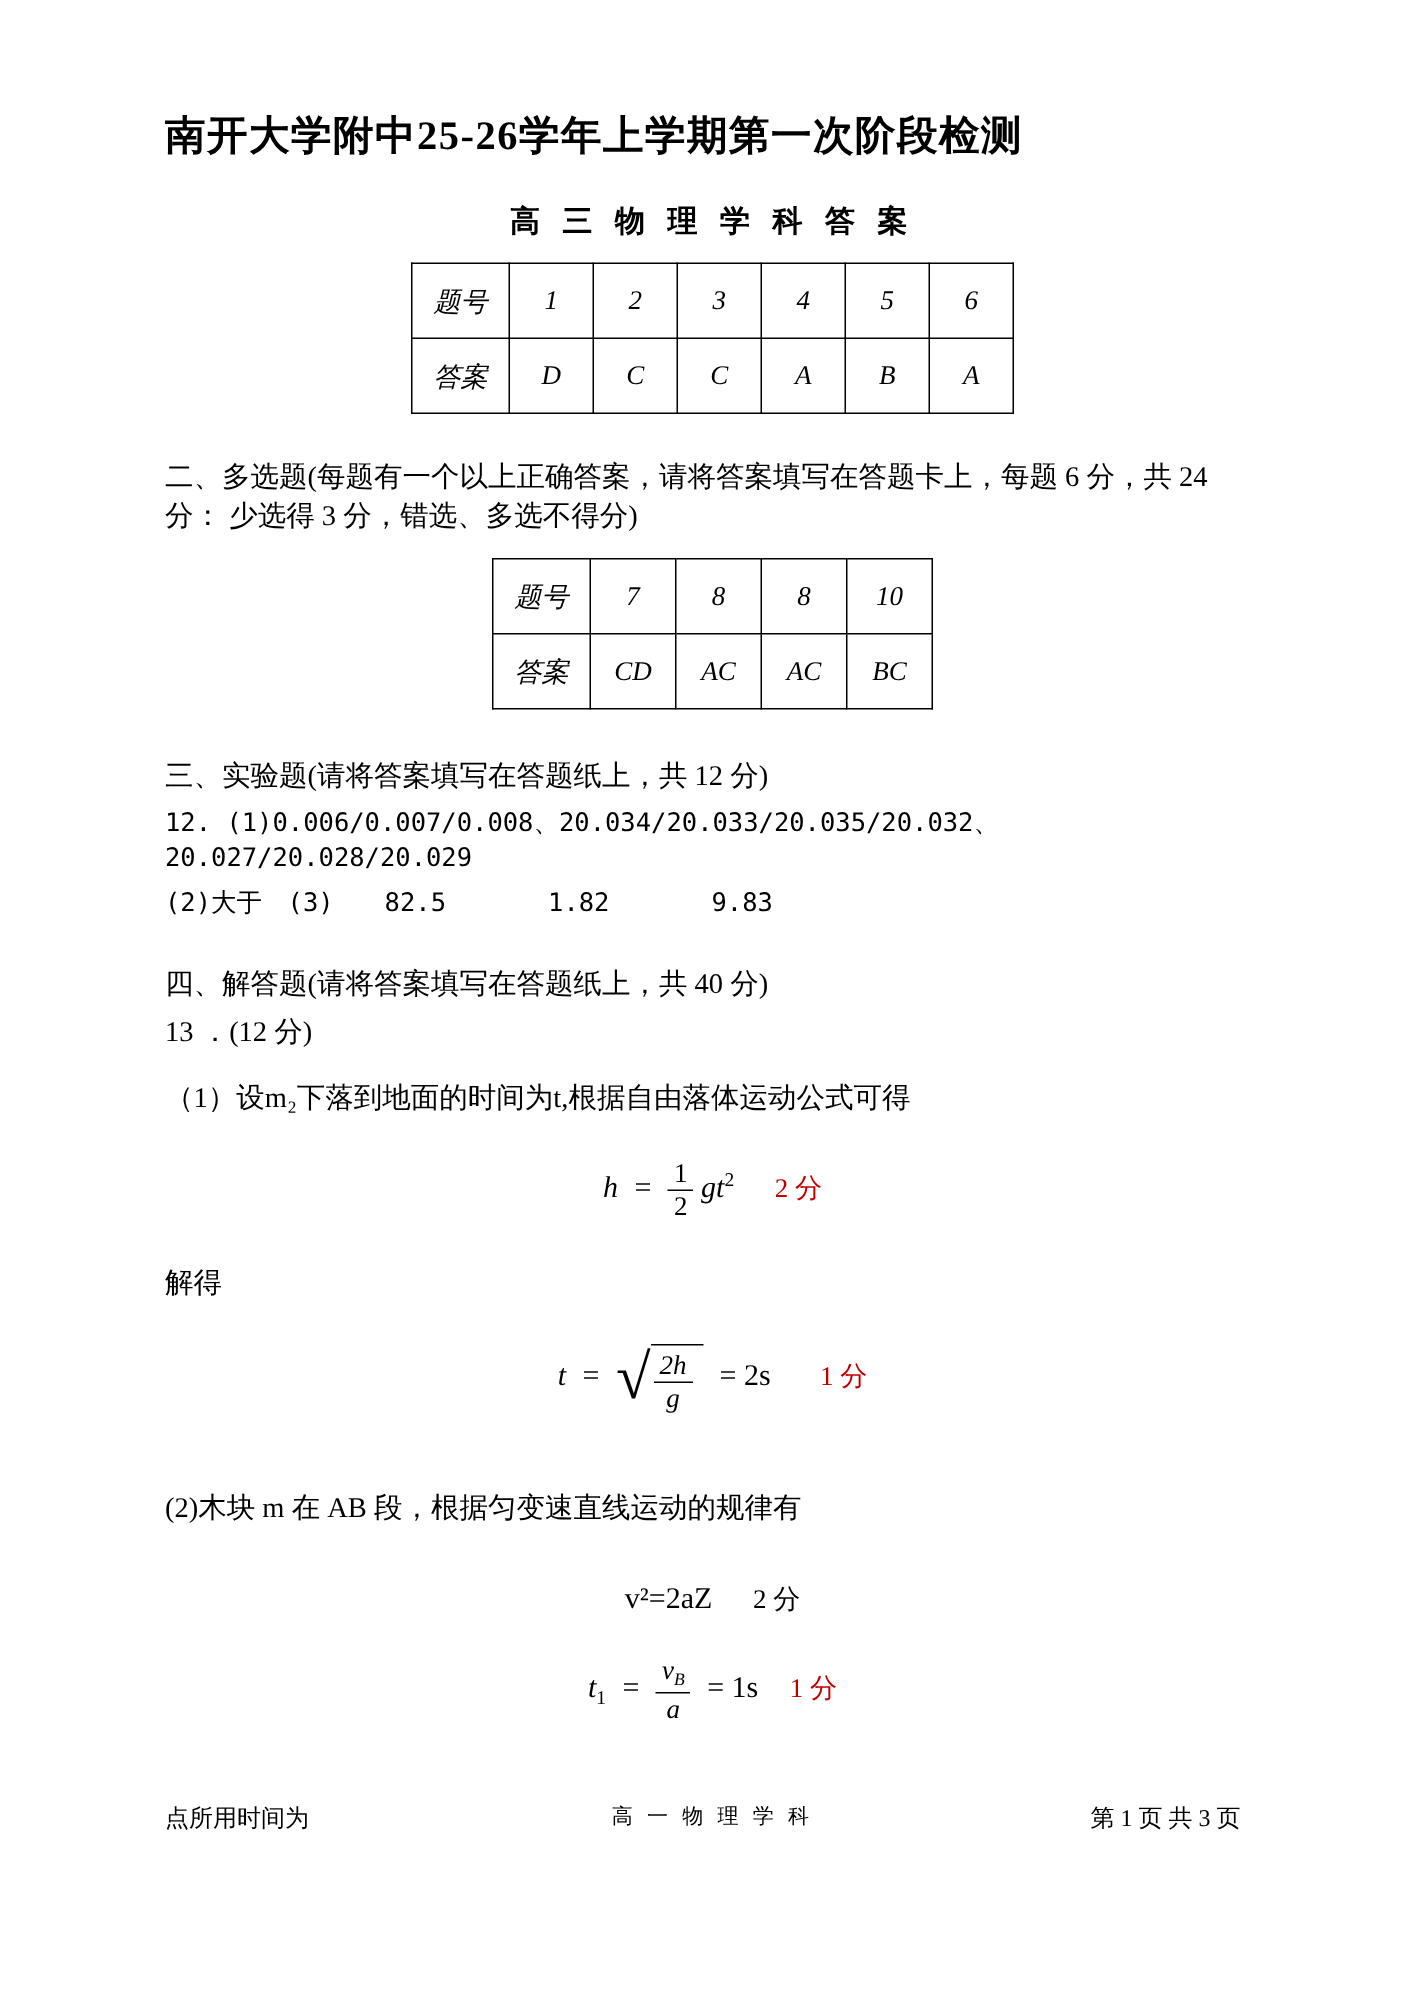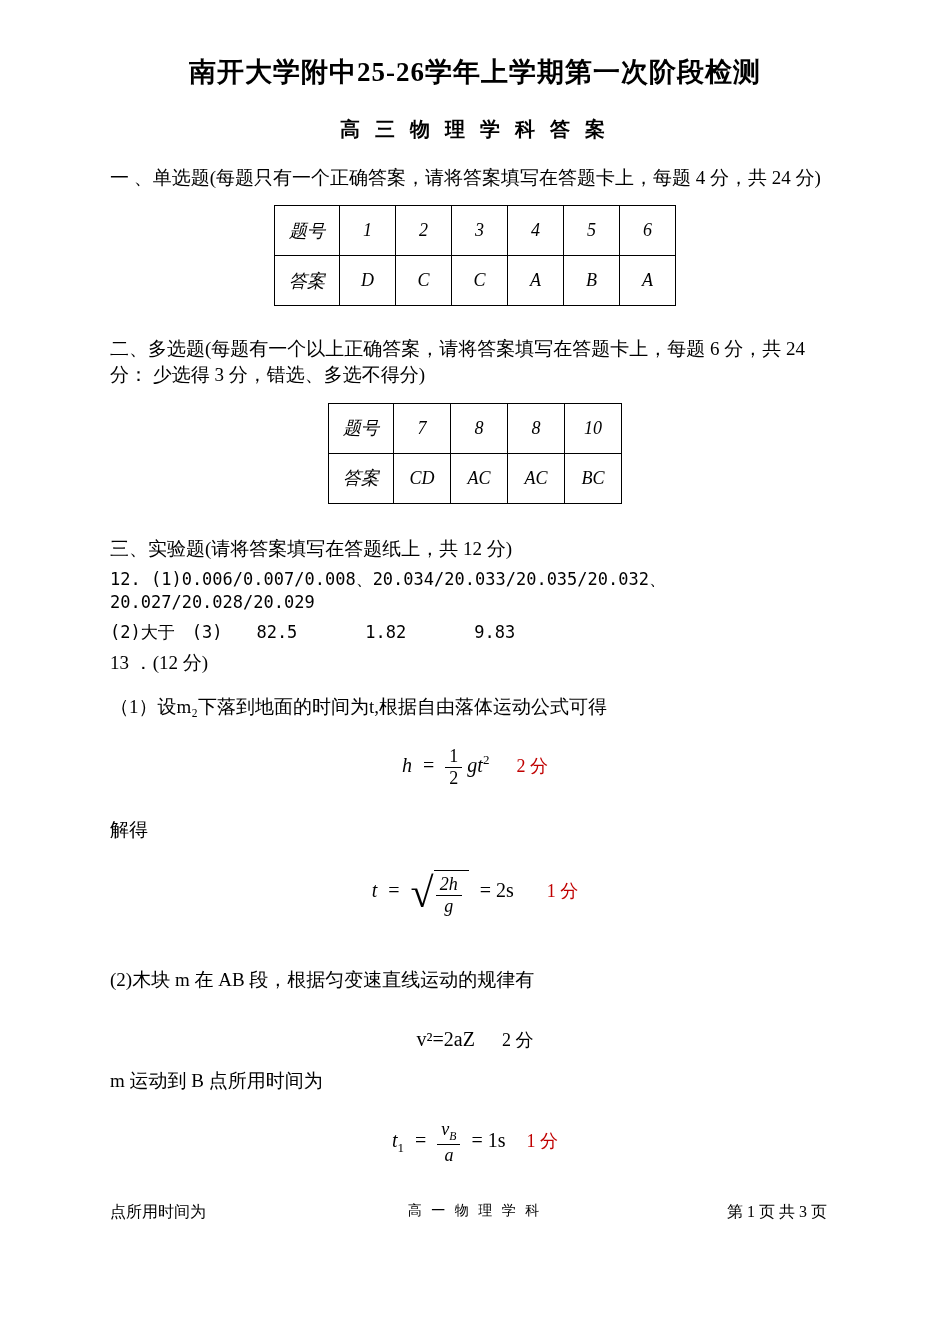--- a/index.html
+++ b/index.html
@@ -9,22 +9,22 @@
     height:1342px;
     background:#ffffff;
     color:#000;
     font-family:"Liberation Serif","DejaVu Serif",serif;
     overflow:hidden;
   }
   .content { padding:0 110px; }
 
   .title {
     margin:0;
-    padding-top:54px;
-    text-align:center;
+    padding-top:72px;
+    text-align:left;
     font-size:27px;
     font-weight:bold;
     letter-spacing:1px;
   }
   .subtitle {
     margin:26px 0 0 0;
     text-align:center;
     font-size:20px;
     font-weight:bold;
     letter-spacing:5px;
@@ -97,21 +97,20 @@
 </style>
 </head>
 <body>
 
 <div class="page">
   <div class="content">
 
     <h1 class="title">南开大学附中25-26学年上学期第一次阶段检测</h1>
     <h2 class="subtitle">高 三  物 理 学 科 答 案</h2>
 
-    <p class="para">一 、单选题(每题只有一个正确答案，请将答案填写在答题卡上，每题 4 分，共 24 分)</p>
 
     <table class="answer-table t1">
       <tbody>
         <tr>
           <td class="lbl">题号</td>
           <td class="val">1</td>
           <td class="val">2</td>
           <td class="val">3</td>
           <td class="val">4</td>
           <td class="val">5</td>
@@ -147,20 +146,21 @@
           <td class="val">AC</td>
           <td class="val">BC</td>
         </tr>
       </tbody>
     </table>
 
     <p class="para" style="margin-top:32px;">三、实验题(请将答案填写在答题纸上，共 12 分)</p>
     <p class="para tight mono-line">12.  (1)0.006/0.007/0.008、20.034/20.033/20.035/20.032、20.027/20.028/20.029</p>
     <p class="para tight mono-line">(2)大于　(3)　　82.5　　　　1.82　　　　9.83</p>
 
+    <p class="para" style="margin-top:30px;">四、解答题(请将答案填写在答题纸上，共 40 分)</p>
     <p class="para tight">13 ．(12 分)</p>
 
     <p class="para" style="margin-top:18px;">（1）设m₂下落到地面的时间为t,根据自由落体运动公式可得</p>
 
     <div class="formula-row">
       <span class="math">
         <span class="it">h</span>
         <span class="op">=</span>
         <span class="frac"><span class="num">1</span><span class="den">2</span></span>
         <span class="it">gt</span><sup>2</sup>
@@ -185,21 +185,20 @@
       <span class="score red">1 分</span>
     </div>
 
     <p class="para" style="margin-top:52px;">(2)木块 m 在 AB 段，根据匀变速直线运动的规律有</p>
 
     <div class="formula-row" style="margin-top:34px;">
       <span class="math">v²=2aZ</span>
       <span class="score">2 分</span>
     </div>
 
-    <p class="para" style="margin-top:16px;">m 运动到 B 点所用时间为</p>
 
     <div class="formula-row">
       <span class="math">
         <span class="it">t</span><sub>1</sub>
         <span class="op">=</span>
         <span class="frac"><span class="num"><span class="it">v</span><sub class="it">B</sub></span><span class="den it">a</span></span>
         <span class="op">= 1s</span>
       </span>
       <span class="score red" style="margin-left:10px;">1 分</span>
     </div>

